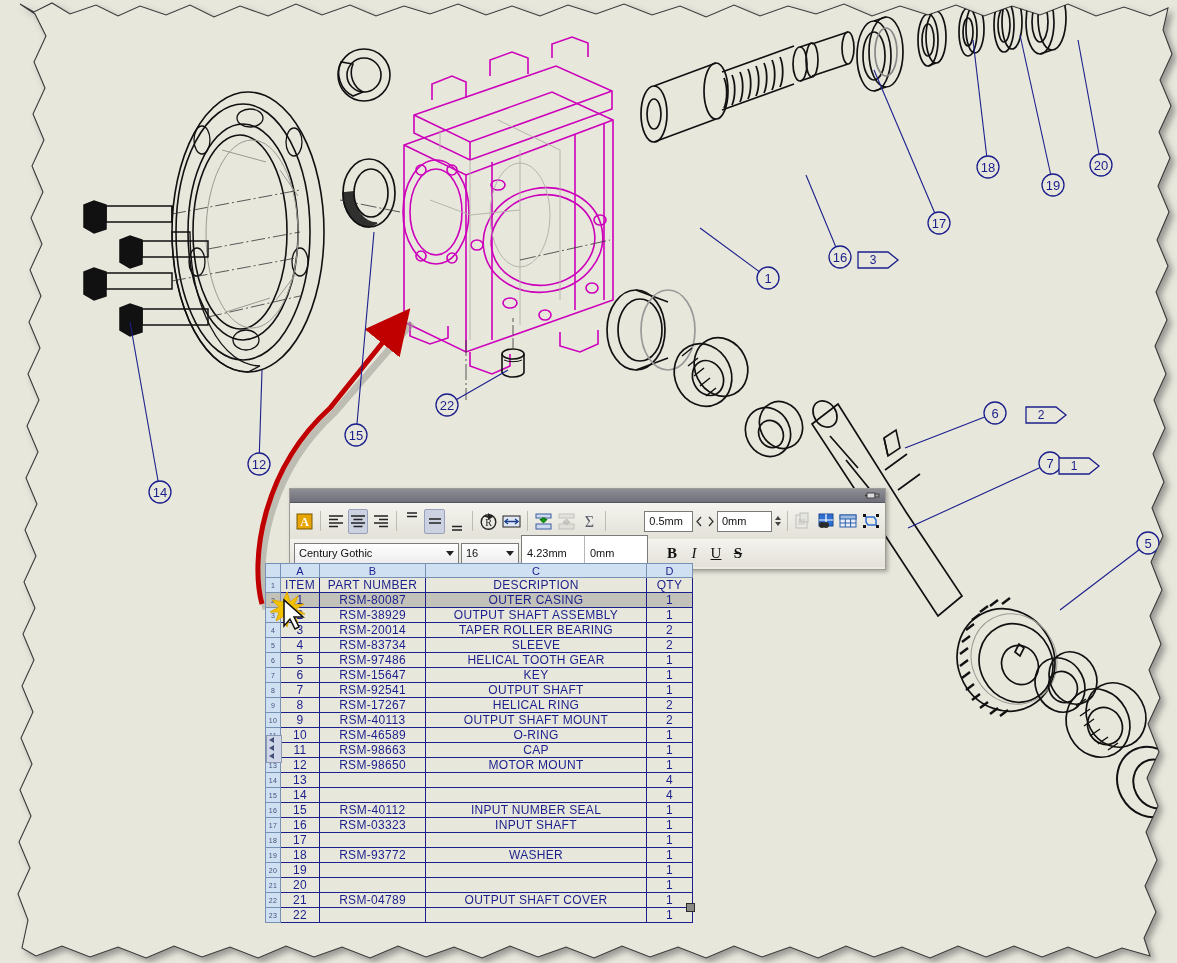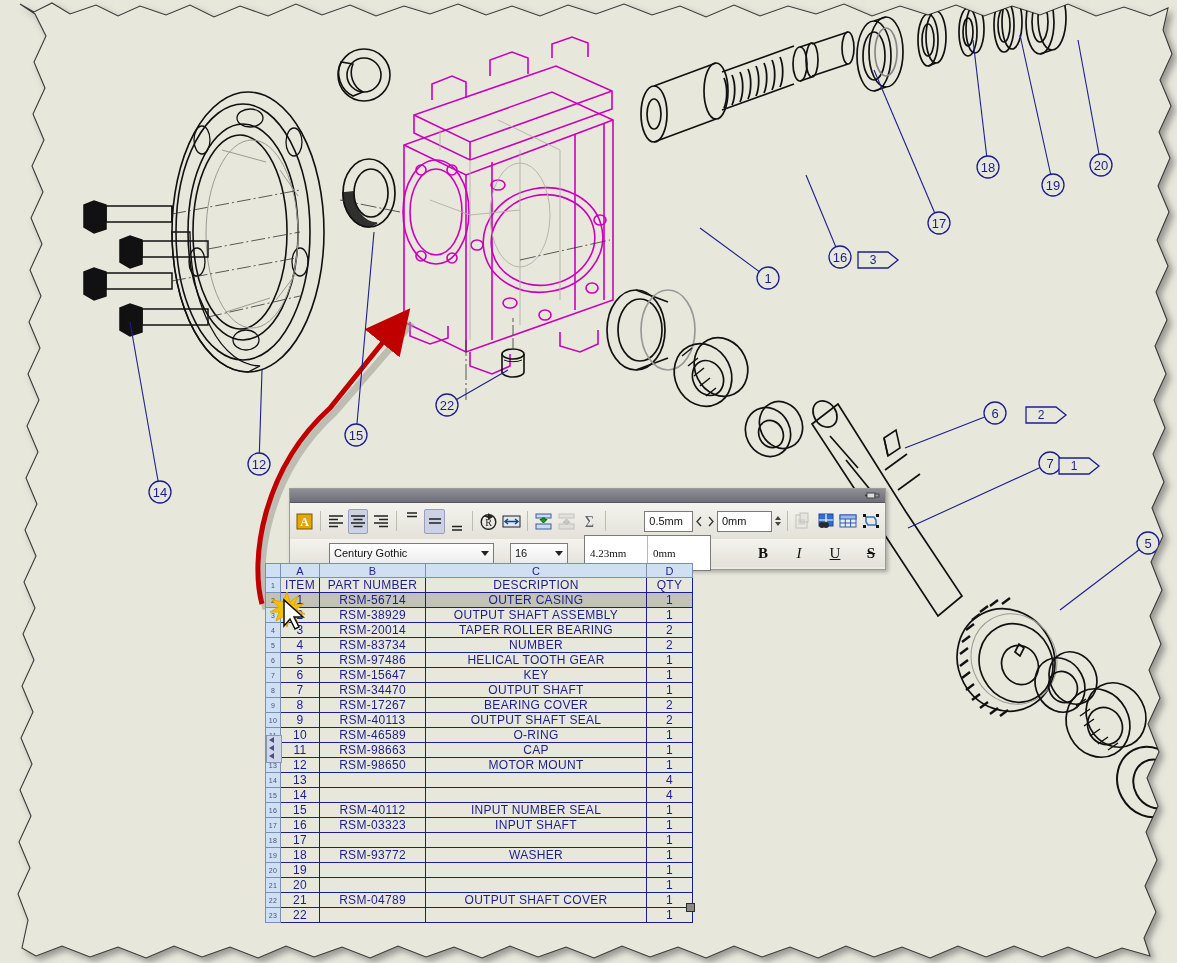--- a/index.html
+++ b/index.html
@@ -26,40 +26,40 @@
     background:#e8e7dc;}
 
   
   #fmt{position:absolute;left:289px;top:488px;width:595px;height:80px;
     background:#eceae2;border:1px solid #9c9c94;box-shadow:2px 2px 4px rgba(0,0,0,.28);}
   #fmt .titlebar{height:13px;background:linear-gradient(#8e8e96,#6f6f7a);
     border-bottom:1px solid #55555f;position:relative;}
   #fmt .pin{position:absolute;right:4px;top:2px;width:16px;height:9px;}
   #fmt .row1{height:36px;display:flex;align-items:center;padding:0 4px;gap:2px;
     background:linear-gradient(#f4f3ee,#e3e1d8);}
-  #fmt .row2{height:28px;display:flex;align-items:center;padding:0 4px;gap:16px;
-    background:linear-gradient(#f4f3ee,#e3e1d8);justify-content:flex-end;}
+  #fmt .row2{height:28px;display:flex;align-items:center;padding:0 4px;gap:2px;
+    background:linear-gradient(#f4f3ee,#e3e1d8);}
   .tbtn{width:23px;height:23px;display:flex;align-items:center;justify-content:center;
     border:1px solid transparent;border-radius:2px;}
   .tbtn.on{background:#ccd2e2;border:1px solid #98a0bb;}
   .sep{width:1px;height:20px;background:#bdbcb3;margin:0 3px;}
   .numfld{height:19px;border:1px solid #7b7b7b;background:#fff;font-size:11px;
     display:flex;align-items:center;padding:0 4px;color:#111;}
   .spin{width:10px;height:19px;display:flex;flex-direction:column;justify-content:center;align-items:center;}
   .spin i{width:0;height:0;border-left:3px solid transparent;border-right:3px solid transparent;}
   .spin i.u{border-bottom:4px solid #444;margin-bottom:2px;}
   .spin i.d{border-top:4px solid #444;}
   .fontsel{height:19px;width:155px;border:1px solid #7b7b7b;background:linear-gradient(#fff,#ededed);
     font-size:11px;display:flex;align-items:center;padding:0 4px;color:#111;position:relative;}
   .fontsel .car,.sizesel .car{position:absolute;right:4px;top:7px;width:0;height:0;
     border-left:4px solid transparent;border-right:4px solid transparent;border-top:5px solid #222;}
   .sizesel{height:19px;width:48px;border:1px solid #7b7b7b;background:linear-gradient(#fff,#ededed);
     font-size:11px;display:flex;align-items:center;padding:0 4px;color:#111;position:relative;}
   .sfld{height:34px;border:1px solid #7b7b7b;background:#fff;font-size:11px;display:flex;
-    align-items:center;padding:0 5px;color:#111;font-family:Liberation Serif, serif;}
+    align-items:center;padding:0 5px;color:#111;}
   .styb{width:20px;text-align:center;font-size:15px;color:#111;font-family:"Liberation Serif",serif;}
 
   
   #bom{position:absolute;left:265px;top:563px;}
   #bom table{border-collapse:collapse;font-family:"Liberation Sans",sans-serif;}
   #bom td,#bom th{border:1px solid #1b1f8c;color:#1b1f8c;font-size:12px;text-align:center;
     height:14px;padding:0;background:#e8e7dc;white-space:nowrap;letter-spacing:.3px;}
   #bom .colhdr td{background:#cfe0f3;border:1px solid #7890b4;color:#1b1f8c;font-size:11px;height:13px;}
   #bom .colhdr td.corner{background:#cfe0f3;}
   #bom td.rh{background:#cfe0f3;border:1px solid #7890b4;width:14px;font-size:7px;color:#44507a;}
@@ -642,21 +642,21 @@
           <tr>
             <td class="rh">1</td>
             <td class="c-item">ITEM</td>
             <td class="c-pn">PART NUMBER</td>
             <td class="c-desc">DESCRIPTION</td>
             <td class="c-qty">QTY</td>
           </tr>
           <tr class="sel">
             <td class="rh">2</td>
             <td class="c-item">1</td>
-            <td class="c-pn">RSM-56714</td>
+            <td class="c-pn">RSM-80087</td>
             <td class="c-desc">OUTER CASING</td>
             <td class="c-qty">1</td>
           </tr>
           <tr>
             <td class="rh">3</td>
             <td class="c-item">2</td>
             <td class="c-pn">RSM-38929</td>
             <td class="c-desc">OUTPUT SHAFT ASSEMBLY</td>
             <td class="c-qty">1</td>
           </tr>
@@ -664,56 +664,56 @@
             <td class="rh">4</td>
             <td class="c-item">3</td>
             <td class="c-pn">RSM-20014</td>
             <td class="c-desc">TAPER ROLLER BEARING</td>
             <td class="c-qty">2</td>
           </tr>
           <tr>
             <td class="rh">5</td>
             <td class="c-item">4</td>
             <td class="c-pn">RSM-83734</td>
-            <td class="c-desc">NUMBER</td>
+            <td class="c-desc">SLEEVE</td>
             <td class="c-qty">2</td>
           </tr>
           <tr>
             <td class="rh">6</td>
             <td class="c-item">5</td>
             <td class="c-pn">RSM-97486</td>
             <td class="c-desc">HELICAL TOOTH GEAR</td>
             <td class="c-qty">1</td>
           </tr>
           <tr>
             <td class="rh">7</td>
             <td class="c-item">6</td>
             <td class="c-pn">RSM-15647</td>
             <td class="c-desc">KEY</td>
             <td class="c-qty">1</td>
           </tr>
           <tr>
             <td class="rh">8</td>
             <td class="c-item">7</td>
-            <td class="c-pn">RSM-34470</td>
+            <td class="c-pn">RSM-92541</td>
             <td class="c-desc">OUTPUT SHAFT</td>
             <td class="c-qty">1</td>
           </tr>
           <tr>
             <td class="rh">9</td>
             <td class="c-item">8</td>
             <td class="c-pn">RSM-17267</td>
-            <td class="c-desc">BEARING COVER</td>
+            <td class="c-desc">HELICAL RING</td>
             <td class="c-qty">2</td>
           </tr>
           <tr>
             <td class="rh">10</td>
             <td class="c-item">9</td>
             <td class="c-pn">RSM-40113</td>
-            <td class="c-desc">OUTPUT SHAFT SEAL</td>
+            <td class="c-desc">OUTPUT SHAFT MOUNT</td>
             <td class="c-qty">2</td>
           </tr>
           <tr>
             <td class="rh">11</td>
             <td class="c-item">10</td>
             <td class="c-pn">RSM-46589</td>
             <td class="c-desc">O-RING</td>
             <td class="c-qty">1</td>
           </tr>
           <tr>

